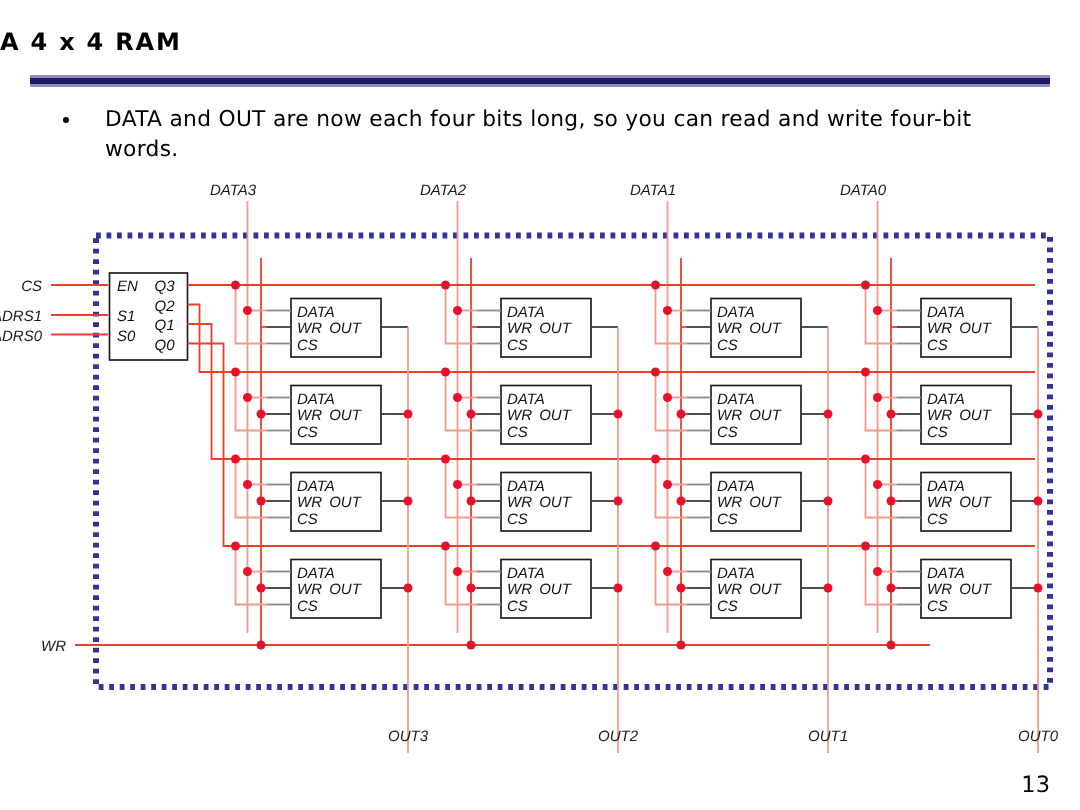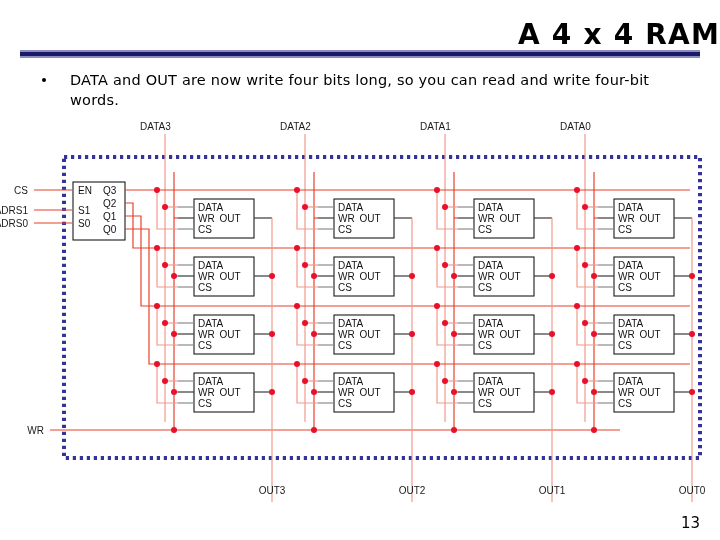--- a/index.html
+++ b/index.html
@@ -15,23 +15,23 @@
     font-family: "Liberation Sans", sans-serif;
     color: #000000;
   }
 
   
   #slide-title {
     position: absolute;
     left: 0;
     top: 18px;
     width: 720px;
-    text-align: right;
+    text-align: left;
     font-family: "DejaVu Sans", sans-serif;
-    font-size: 28px;
+    font-size: 16px;
     font-weight: bold;
     letter-spacing: 1.2px;
     color: #000000;
   }
   #title-rule {
     position: absolute;
     left: 20px;
     top: 50px;
     width: 680px;
     height: 8px;
@@ -69,20 +69,21 @@
   }
   #bullet-text .ital { }
 
   
   #diagram {
     position: absolute;
     left: 0;
     top: 112px;
     width: 720px;
     height: 400px;
+    font-style: italic;
   }
   #diagram svg { display: block; }
 
   
   #page-number {
     position: absolute;
     right: 20px;
     bottom: 8px;
     font-family: "DejaVu Sans", sans-serif;
     font-size: 15px;
@@ -113,21 +114,21 @@
 </head>
 <body>
 
 <div id="slide-title">A 4 x 4 RAM</div>
 
 <div id="title-rule"></div>
 
 <div id="bullet-block">
   <span id="bullet-dot"></span>
   <div id="bullet-text">
-    <span>DATA and OUT are now write </span><span class="ital">four</span><span> bits long, so you can read and write four-bit words.</span>
+    <span>DATA and OUT are now each </span><span class="ital">four</span><span> bits long, so you can read and write four-bit words.</span>
   </div>
 </div>
 
 <div id="diagram">
 <svg width="720" height="400" viewBox="0 0 720 400" xmlns="http://www.w3.org/2000/svg">
 
   <rect x="64" y="45" width="636" height="301" fill="none" stroke="#333399" stroke-width="4" stroke-dasharray="3.2,3.8" stroke-linecap="butt"></rect>
 
   <g>
 

